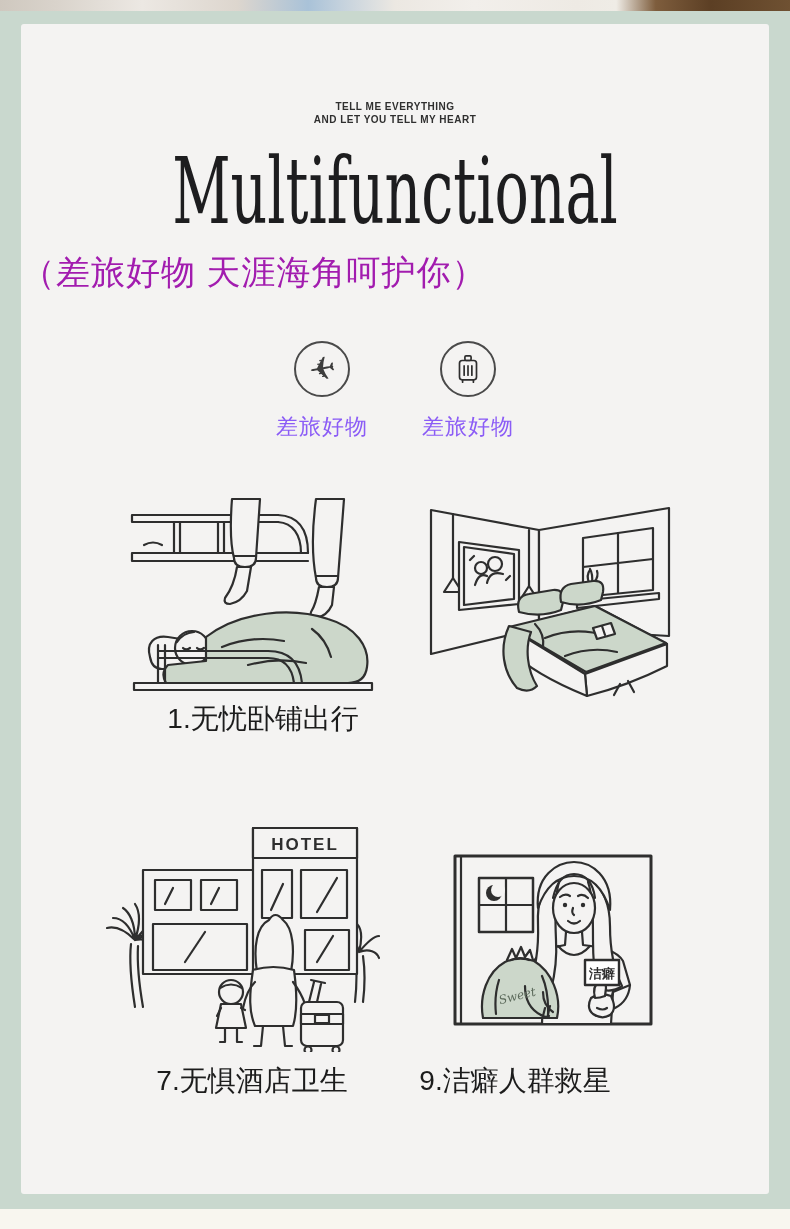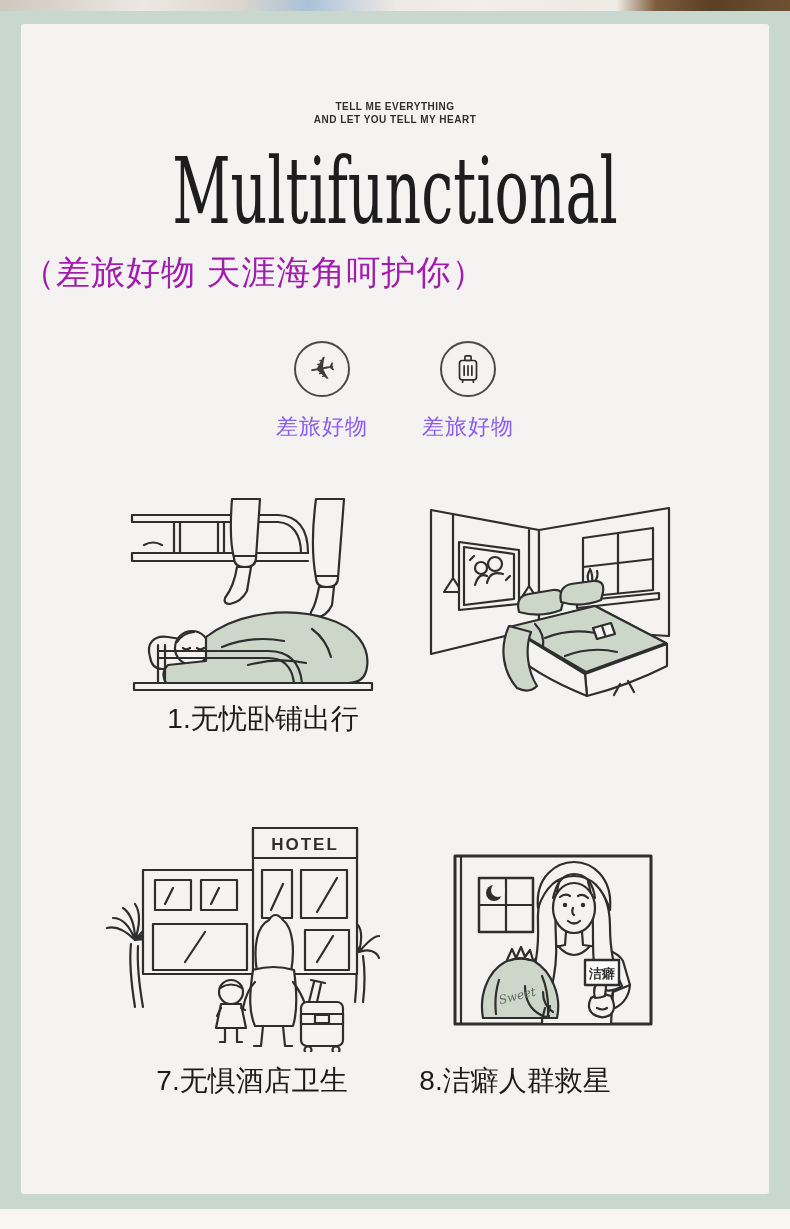--- a/index.html
+++ b/index.html
@@ -244,17 +244,17 @@
         <path fill="#f4f3f2" d="M150 150 Q147 138 154 134 Q161 132 161 140 L160 148 Q155 150 150 150 Z"></path>
         <path d="M152 160 q6 3 10 0"></path>
         <rect x="140" y="112" width="34" height="25" fill="#ffffff" stroke-width="2.4"></rect>
       </g>
       <text class="badge-text" x="157" y="130">洁癖</text>
       <text class="bag-script" transform="rotate(-14 72 150)" x="54" y="152">Sweet</text>
     </svg>
   </div>
 
   <div class="caption cap-3">7.无惧酒店卫生</div>
-  <div class="caption cap-4">8.洁癖人群救星</div>
+  <div class="caption cap-4">9.洁癖人群救星</div>
 
 </div>
 
 <div class="bottom-strip"></div>
 
 </body></html>

